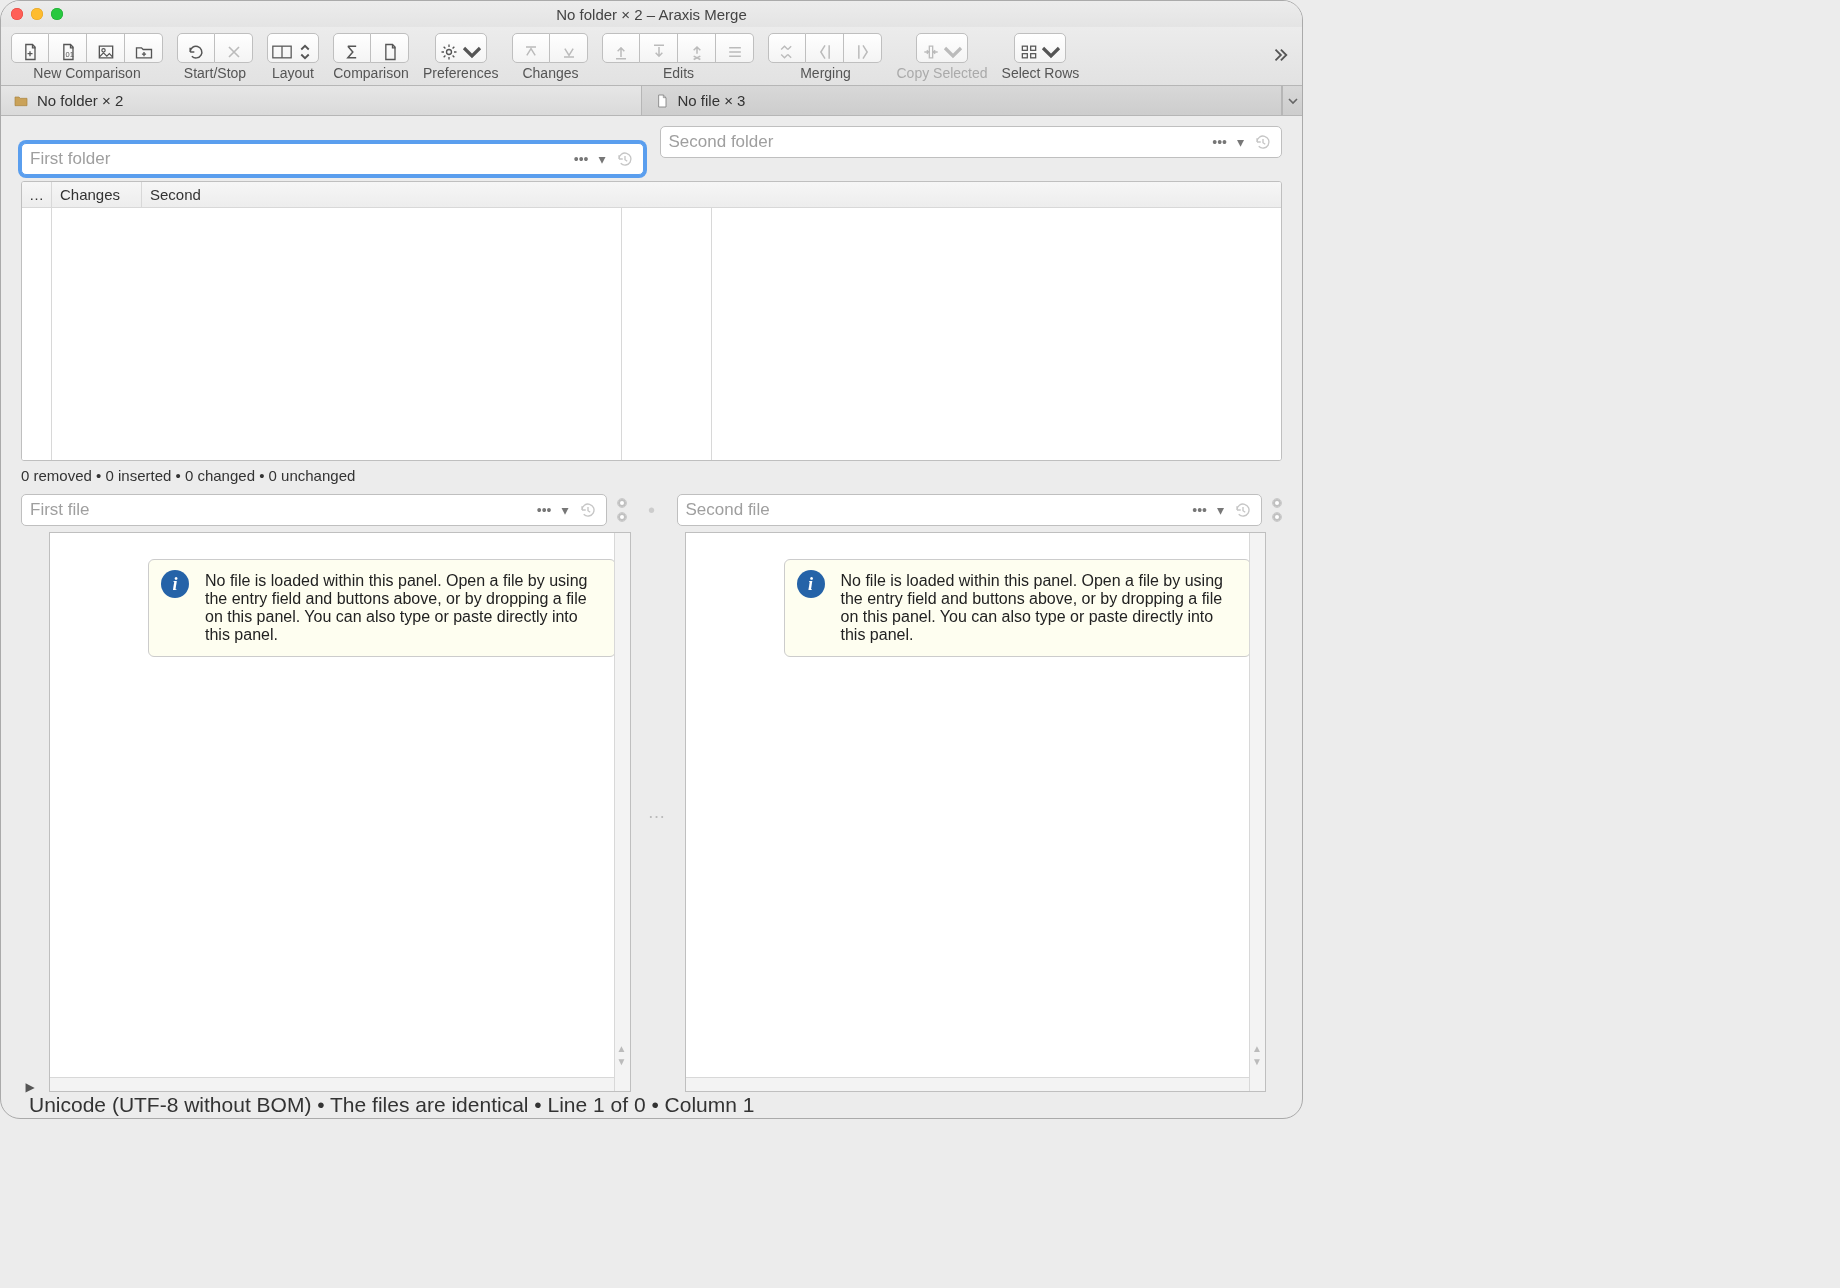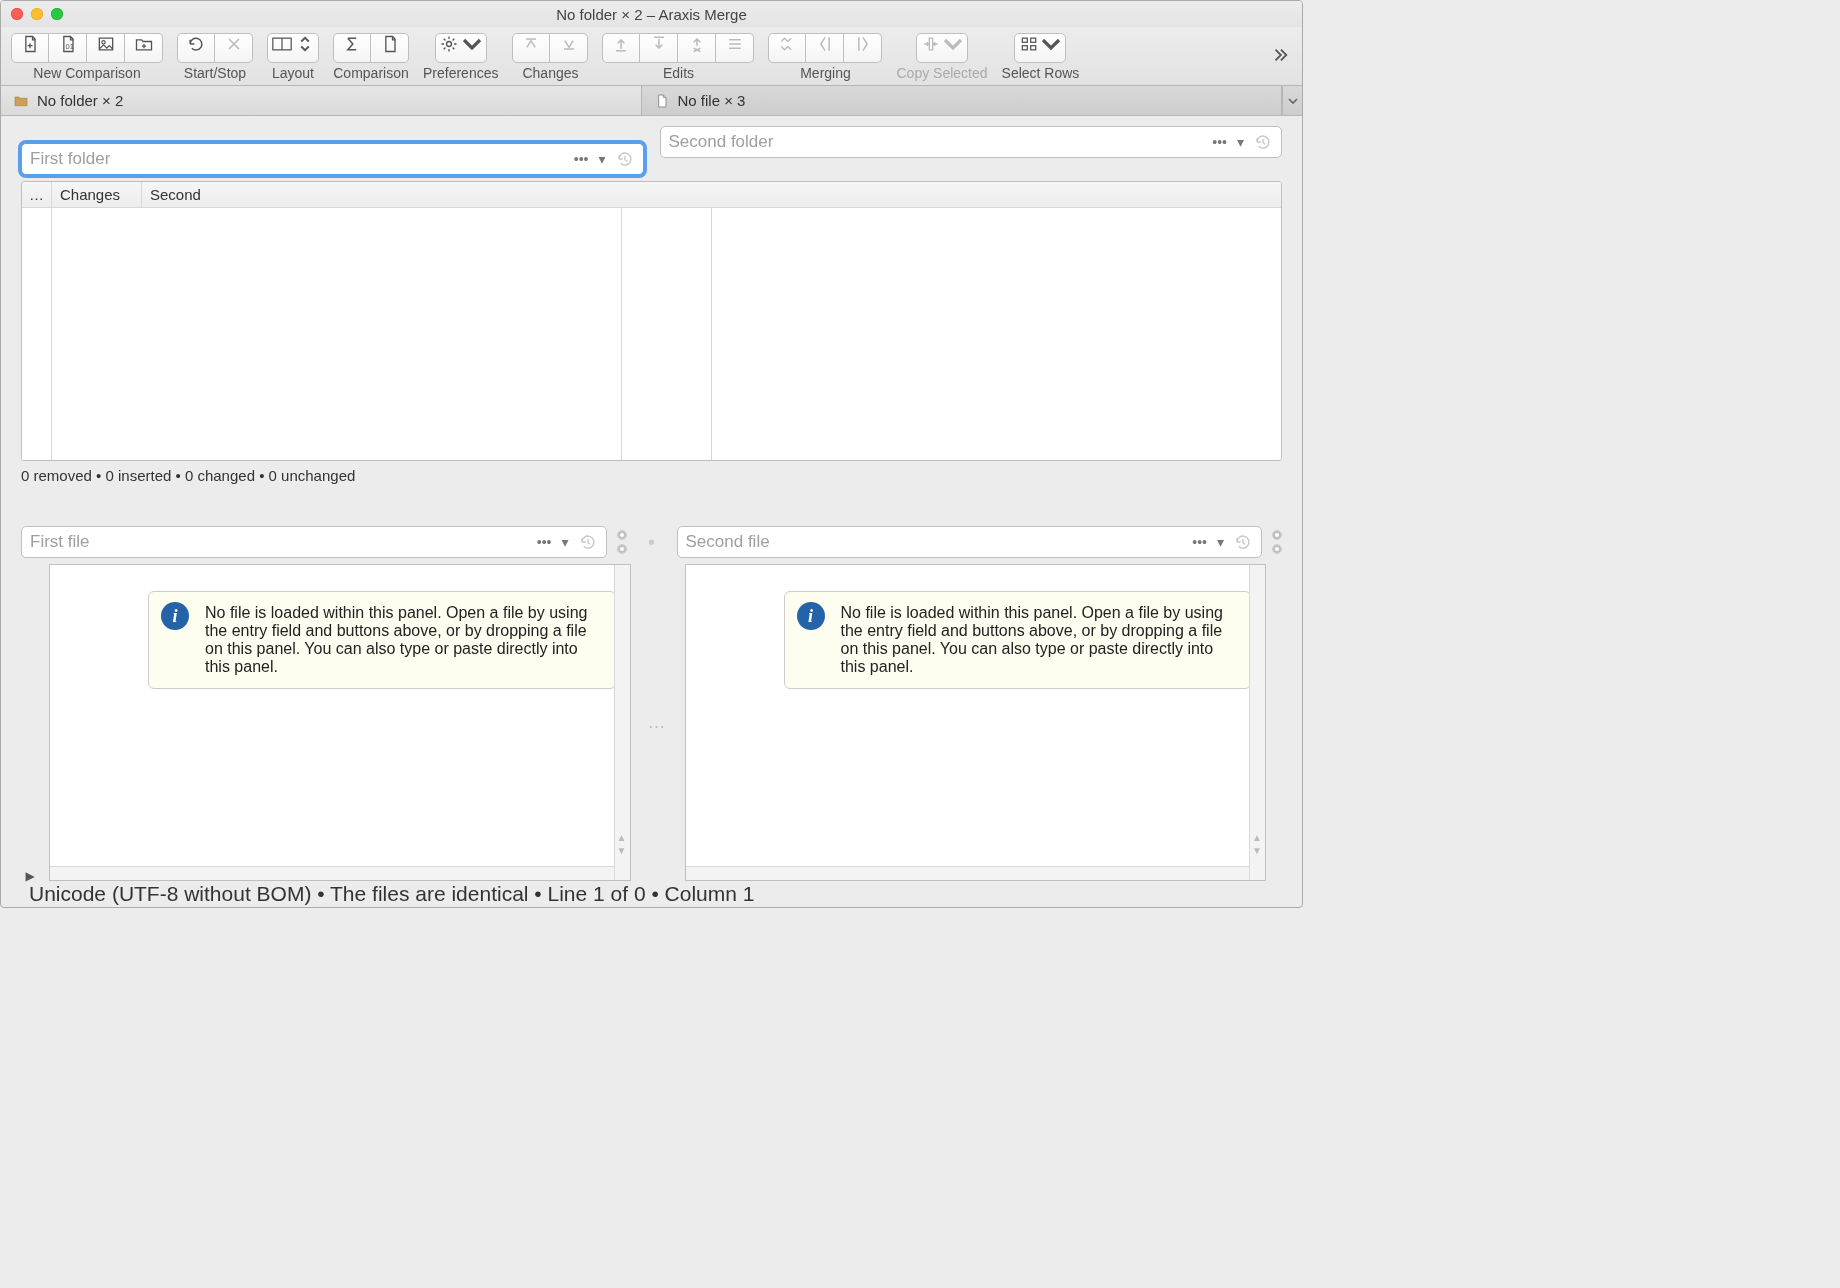--- a/index.html
+++ b/index.html
@@ -18,24 +18,24 @@
   html, body {
     margin: 0; padding: 0;
     height: 100%;
     font-family: -apple-system, "Helvetica Neue", Arial, sans-serif;
     font-size: 17px;
     color: var(--text);
     background: var(--bg);
   }
   .window {
     width: 1303px;
-    height: 908px;
+    height: 1119px;
     background: var(--bg);
     border: 1px solid #aaa;
-    border-radius: 4px;
+    border-radius: 20px;
     overflow: hidden;
     position: relative;
     display: flex;
     flex-direction: column;
   }
   
   .titlebar {
     height: 26px;
     display: flex;
     align-items: center;
@@ -62,21 +62,21 @@
     gap: 14px;
     background: linear-gradient(#ececec, #e2e2e2);
     border-bottom: 1px solid #b6b6b6;
   }
   .tb-group { display:flex; flex-direction:column; align-items:center; gap:2px; }
   .tb-row { display:flex; gap:0; }
   .tb-btn {
     width: 38px; height: 30px;
     background: linear-gradient(#ffffff, #f4f4f4);
     border: 1px solid var(--border);
-    display:flex; align-items:flex-start; justify-content:center;
+    display:flex; align-items:flex-end; justify-content:center;
     font-size: 16px; color:#555;
     position: relative;
   }
   .tb-btn:first-child { border-top-left-radius:5px; border-bottom-left-radius:5px; }
   .tb-btn:last-child  { border-top-right-radius:5px; border-bottom-right-radius:5px; }
   .tb-btn + .tb-btn { border-left: none; }
   .tb-btn.disabled { color:#bbb; }
   .tb-btn svg { width:20px; height:20px; }
   .tb-caption { font-size: 14px; color:#555; }
   .tb-caption.disabled { color:#aaa; }
@@ -190,21 +190,21 @@
   .ft-body-col.c1 { flex:1; }
   .ft-body-col.c2 { width: 90px; }
   .ft-body-col.c3 { flex:1; }
 
   .folder-status {
     font-size: 15px; color:#333;
     padding: 6px 0 10px 0;
   }
 
   
-  .file-row { display:flex; align-items:center; gap:10px; margin-bottom: 6px; margin-top: 32px; }
+  .file-row { display:flex; align-items:center; gap:10px; margin-bottom: 6px; }
   .file-left, .file-right { flex:1; display:flex; align-items:center; gap:6px; }
   .center-dots {
     width: 30px;
     display:flex; flex-direction:column; align-items:center; gap:2px;
     color:#ccc;
   }
   .cdot { width:6px; height:6px; border-radius:50%; background:#cfcfcf; box-shadow: inset 0 0 0 2px #c0c0c0; }
   .file-side-dots { display:flex; flex-direction:column; gap:4px; margin-left:4px; }
   .file-side-dots .cdot { width:10px; height:10px; background: #fff; border:1.5px solid #c9c9c9; }
 

